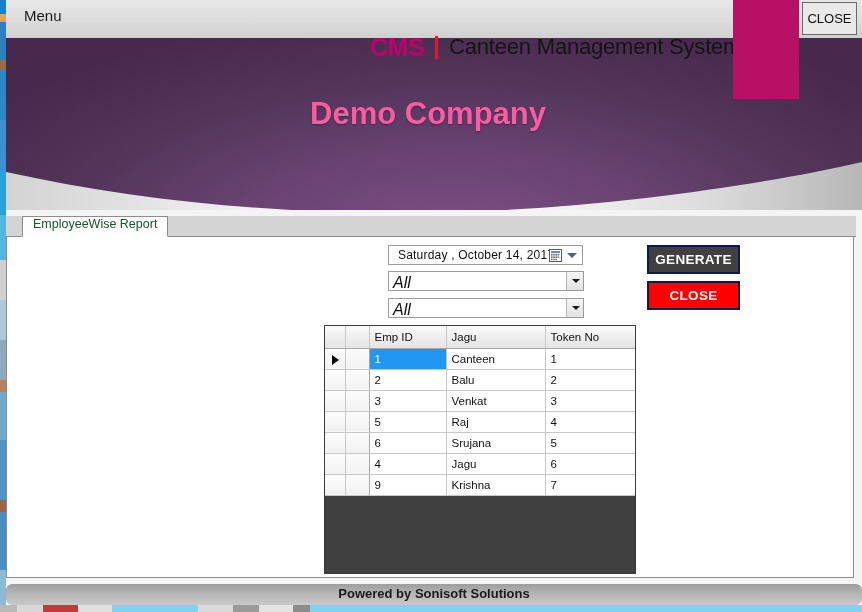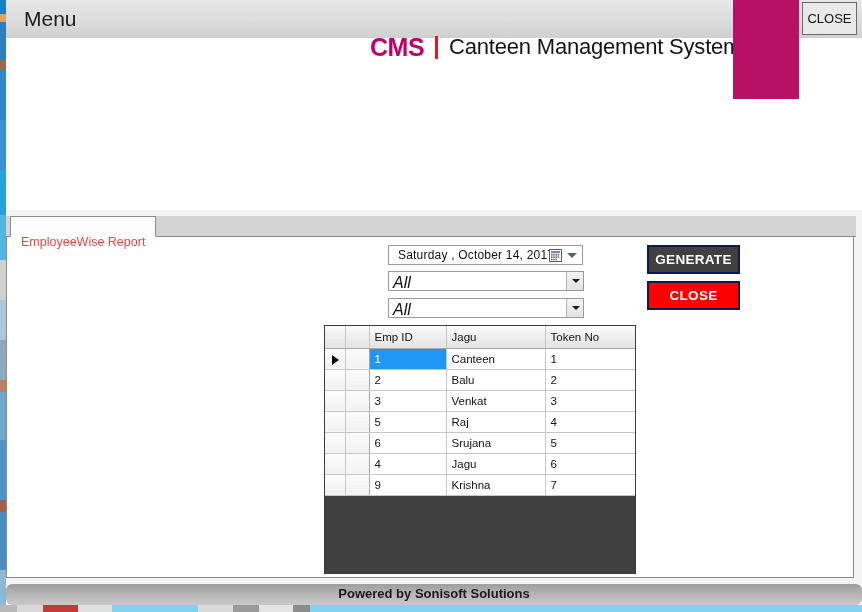--- a/index.html
+++ b/index.html
@@ -49,21 +49,21 @@
   .titlebar {
     position: absolute;
     left: 6px; top: 0;
     width: 856px; height: 38px;
     background: linear-gradient(to bottom, #e8e8e8 0%, #dcdcdc 55%, #d0d0d0 100%);
     z-index: 5;
   }
   .menu-label {
     position: absolute;
     left: 18px; top: 7px;
-    font-size: 21px;
+    font-size: 15px;
     color: #1a1a1a;
   }
   .cms-logo {
     position: absolute;
     left: 364px; top: 4px;
     display: flex;
     align-items: center;
     height: 30px;
     margin-top: 28px;
   }
@@ -159,28 +159,28 @@
   .tabstrip {
     position: absolute;
     left: 6px; top: 216px;
     width: 850px; height: 20px;
     background: #d4d4d4;
     border-bottom: 1px solid #8c8c8c;
     z-index: 4;
   }
   .tab-item {
     position: absolute;
-    left: 4px; top: 0px;
+    left: 16px; top: 0px;
     height: 21px;
-    padding: 18px 10px 0 10px;
+    padding: 0 10px 0 10px;
     background: #fdfdfd;
     border: 1px solid #8c8c8c;
     border-bottom: 1px solid #fdfdfd;
     font-size: 12.5px;
-    color: #ef4444;
+    color: #14532d;
     box-sizing: border-box;
     cursor: pointer;
   }
   .tab-page {
     position: absolute;
     left: 6px; top: 236px;
     width: 848px; height: 342px;
     background: #ffffff;
     border: 1px solid #8c8c8c;
     border-top: none;
@@ -411,20 +411,38 @@
       <span class="cms-mark">CMS</span>
       <span class="cms-bar"></span>
       <span class="cms-title">Canteen Management System</span>
     </div>
   </div>
 
   <div class="magenta-block"></div>
 
   <div class="close-btn-top">CLOSE</div>
 
+  <div class="banner">
+    <div class="banner-bg"></div>
+    <svg class="banner-curve" viewBox="0 0 856 172" preserveAspectRatio="none">
+      <defs>
+        <linearGradient id="curveGrad" x1="0" y1="0" x2="1" y2="0">
+          <stop offset="0%" stop-color="#d3d3d3"></stop>
+          <stop offset="30%" stop-color="#f2f2f2"></stop>
+          <stop offset="58%" stop-color="#fafafa"></stop>
+          <stop offset="82%" stop-color="#dcdcdc"></stop>
+          <stop offset="100%" stop-color="#b7b7b7"></stop>
+        </linearGradient>
+      </defs>
+      <path d="M0,134 C200,178 420,186 640,160 C730,149 800,137 856,124 L856,172 L0,172 Z" fill="url(#curveGrad)"></path>
+    </svg>
+    <div class="company-name">
+      <span class="company-name-inner">Demo Company</span>
+    </div>
+  </div>
 
   <div class="form-body"></div>
 
   <div class="tabstrip">
     <div class="tab-item">EmployeeWise Report</div>
   </div>
   <div class="tab-page"></div>
 
   <div class="field-label lbl-date">Date</div>
   <div class="field-label lbl-type">Type</div>

